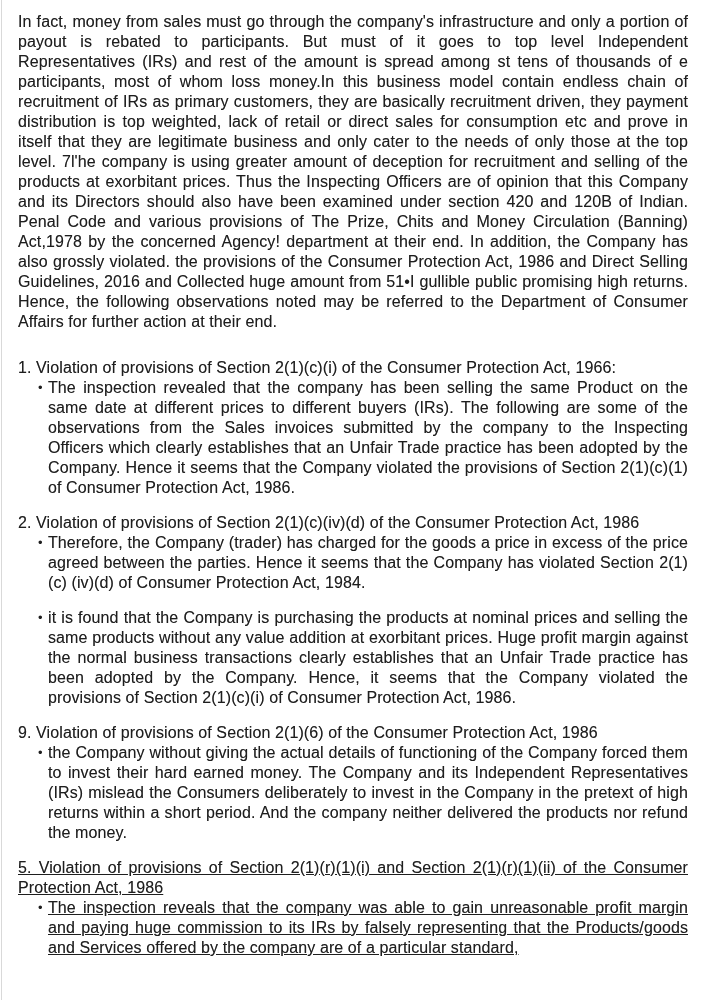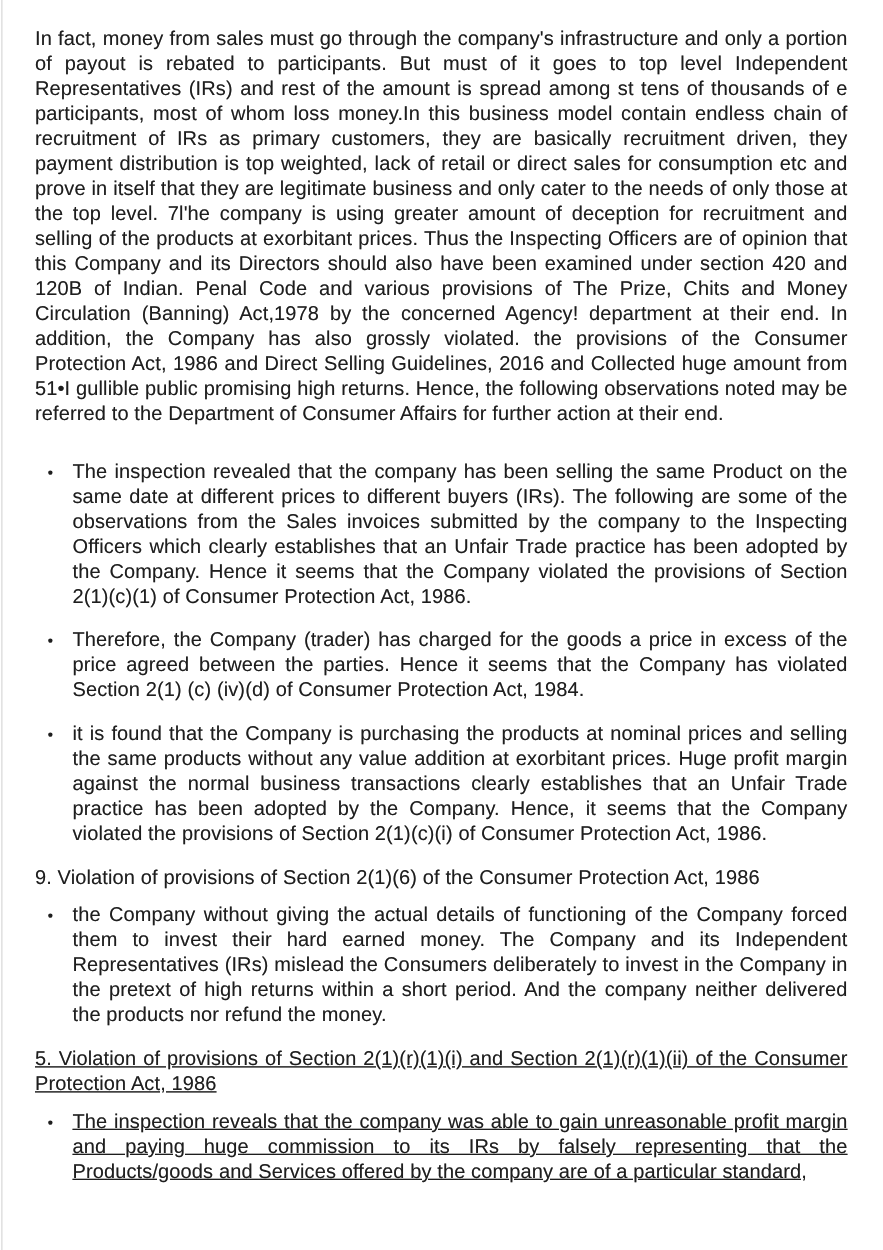--- a/index.html
+++ b/index.html
@@ -23,21 +23,21 @@
     height: 100%;
     background: #d9d9d9;
   }
   .page {
     box-sizing: border-box;
     width: 706px;
     height: 1000px;
     padding: 12px 18px 0 18px;
   }
   .para {
-    margin: 10px;
+    margin: 0;
     font-size: 16px;
     line-height: 20px;
     text-align: justify;
     letter-spacing: 0.1px;
     text-shadow: 0 0 0.5px rgba(30,30,30,0.45);
   }
   .intro {
     margin-bottom: 26px;
   }
   .violation {
@@ -66,27 +66,29 @@
 </head>
 <body>
 
 <div class="scan-edge"></div>
 
 <main class="page">
 
   <p class="para intro">In fact, money from sales must go through the company's infrastructure and only a portion of payout is rebated to participants. But must of it goes to top level Independent Representatives (IRs) and rest of the amount is spread among st tens of thousands of e participants, most of whom loss money.In this business model contain endless chain of recruitment of IRs as primary customers, they are basically recruitment driven, they payment distribution is top weighted, lack of retail or direct sales for consumption etc and prove in itself that they are legitimate business and only cater to the needs of only those at the top level. 7l'he company is using greater amount of deception for recruitment and selling of the products at exorbitant prices. Thus the Inspecting Officers are of opinion that this Company and its Directors should also have been examined under section 420 and 120B of Indian. Penal Code and various provisions of The Prize, Chits and Money Circulation (Banning) Act,1978 by the concerned Agency! department at their end. In addition, the Company has also grossly violated. the provisions of the Consumer Protection Act, 1986 and Direct Selling Guidelines, 2016 and Collected huge amount from 51•I gullible public promising high returns. Hence, the following observations noted may be referred to the Department of Consumer Affairs for further action at their end.</p>
 
   <section class="violation">
+    <p class="para heading">1. Violation of provisions of Section 2(1)(c)(i) of the Consumer Protection Act, 1966:</p>
     <div class="bullet-item">
       <span class="bullet-glyph">•</span>
       <p class="para">The inspection revealed that the company has been selling the same Product on the same date at different prices to different buyers (IRs). The following are some of the observations from the Sales invoices submitted by the company to the Inspecting Officers which clearly establishes that an Unfair Trade practice has been adopted by the Company. Hence it seems that the Company violated the provisions of Section 2(1)(c)(1) of Consumer Protection Act, 1986.</p>
     </div>
   </section>
 
   <section class="violation">
+    <p class="para heading">2. Violation of provisions of Section 2(1)(c)(iv)(d) of the Consumer Protection Act, 1986</p>
     <div class="bullet-item">
       <span class="bullet-glyph">•</span>
       <p class="para">Therefore, the Company (trader) has charged for the goods a price in excess of the price agreed between the parties. Hence it seems that the Company has violated Section 2(1) (c) (iv)(d) of Consumer Protection Act, 1984.</p>
     </div>
   </section>
 
   <section class="violation">
     <div class="bullet-item">
       <span class="bullet-glyph">•</span>
       <p class="para">it is found that the Company is purchasing the products at nominal prices and selling the same products without any value addition at exorbitant prices. Huge profit margin against the normal business transactions clearly establishes that an Unfair Trade practice has been adopted by the Company. Hence, it seems that the Company violated the provisions of Section 2(1)(c)(i) of Consumer Protection Act, 1986.</p>

